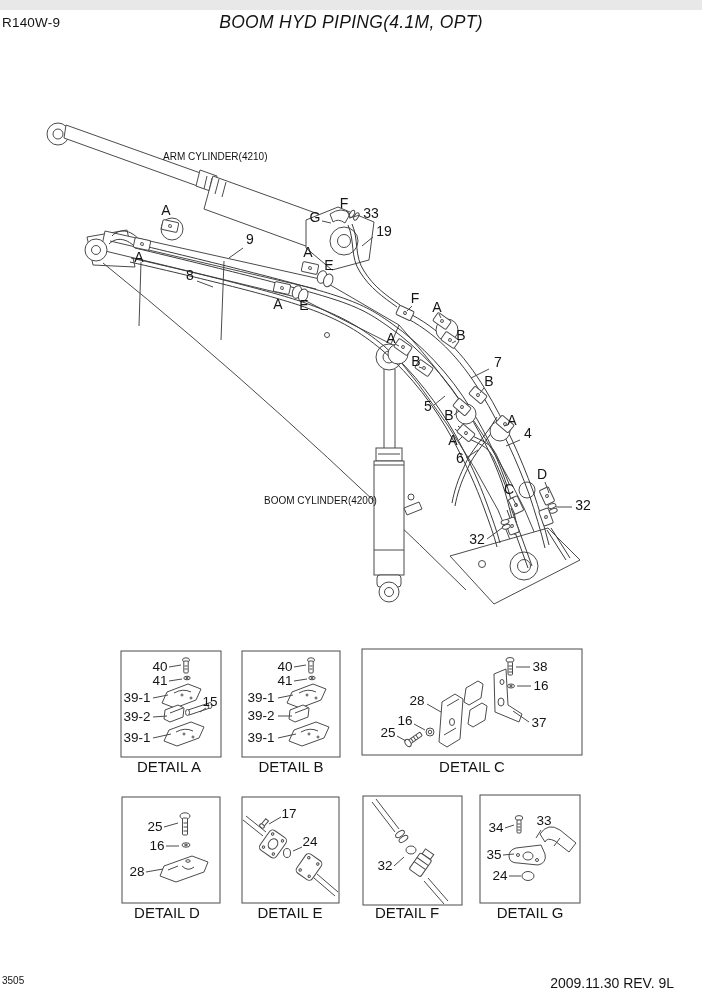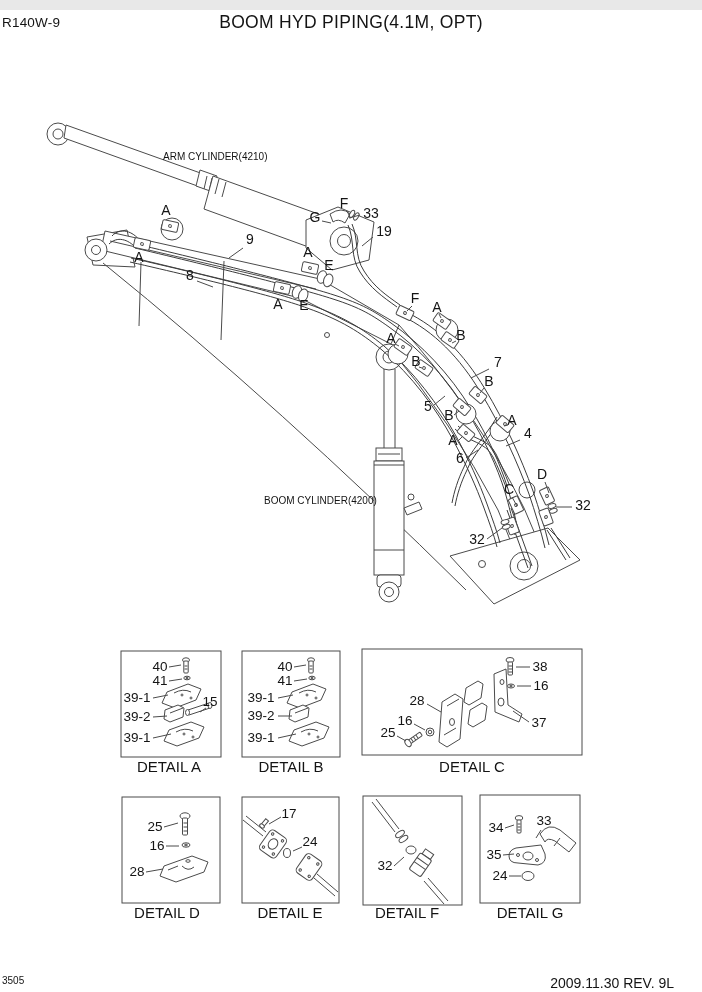--- a/index.html
+++ b/index.html
@@ -1,19 +1,19 @@
 <!DOCTYPE html>
 <html><head>
 <meta charset="utf-8">
 <style>
   html,body{margin:0;padding:0;background:#e8e8e8;}
   #page{position:relative;width:702px;height:992px;background:#ffffff;margin:10px auto;
         font-family:"Liberation Sans", sans-serif;color:#141414;overflow:hidden;}
   .hdr-model{position:absolute;left:2px;top:5px;font-size:13.5px;letter-spacing:0.2px;}
-  .hdr-title{position:absolute;left:0;right:0;top:2px;text-align:center;font-size:17.5px;letter-spacing:0.3px;}
+  .hdr-title{position:absolute;left:0;right:0;top:2px;text-align:center;font-size:17.5px;letter-spacing:0.3px;font-style:italic;}
   .ftr-page{position:absolute;left:2px;top:965px;font-size:10px;}
   .ftr-rev{position:absolute;right:28px;top:965px;font-size:14px;}
   svg{position:absolute;left:0;top:0;}
   svg path, svg circle, svg ellipse, svg rect, svg line{fill:none;stroke:#4b4b4b;stroke-width:1;}
   .w{fill:#ffffff;}
   .p path{stroke:#3c3c3c;}
   svg text{fill:#141414;stroke:none;font-family:"Liberation Sans", sans-serif;}
 </style>
 </head>
 <body>

